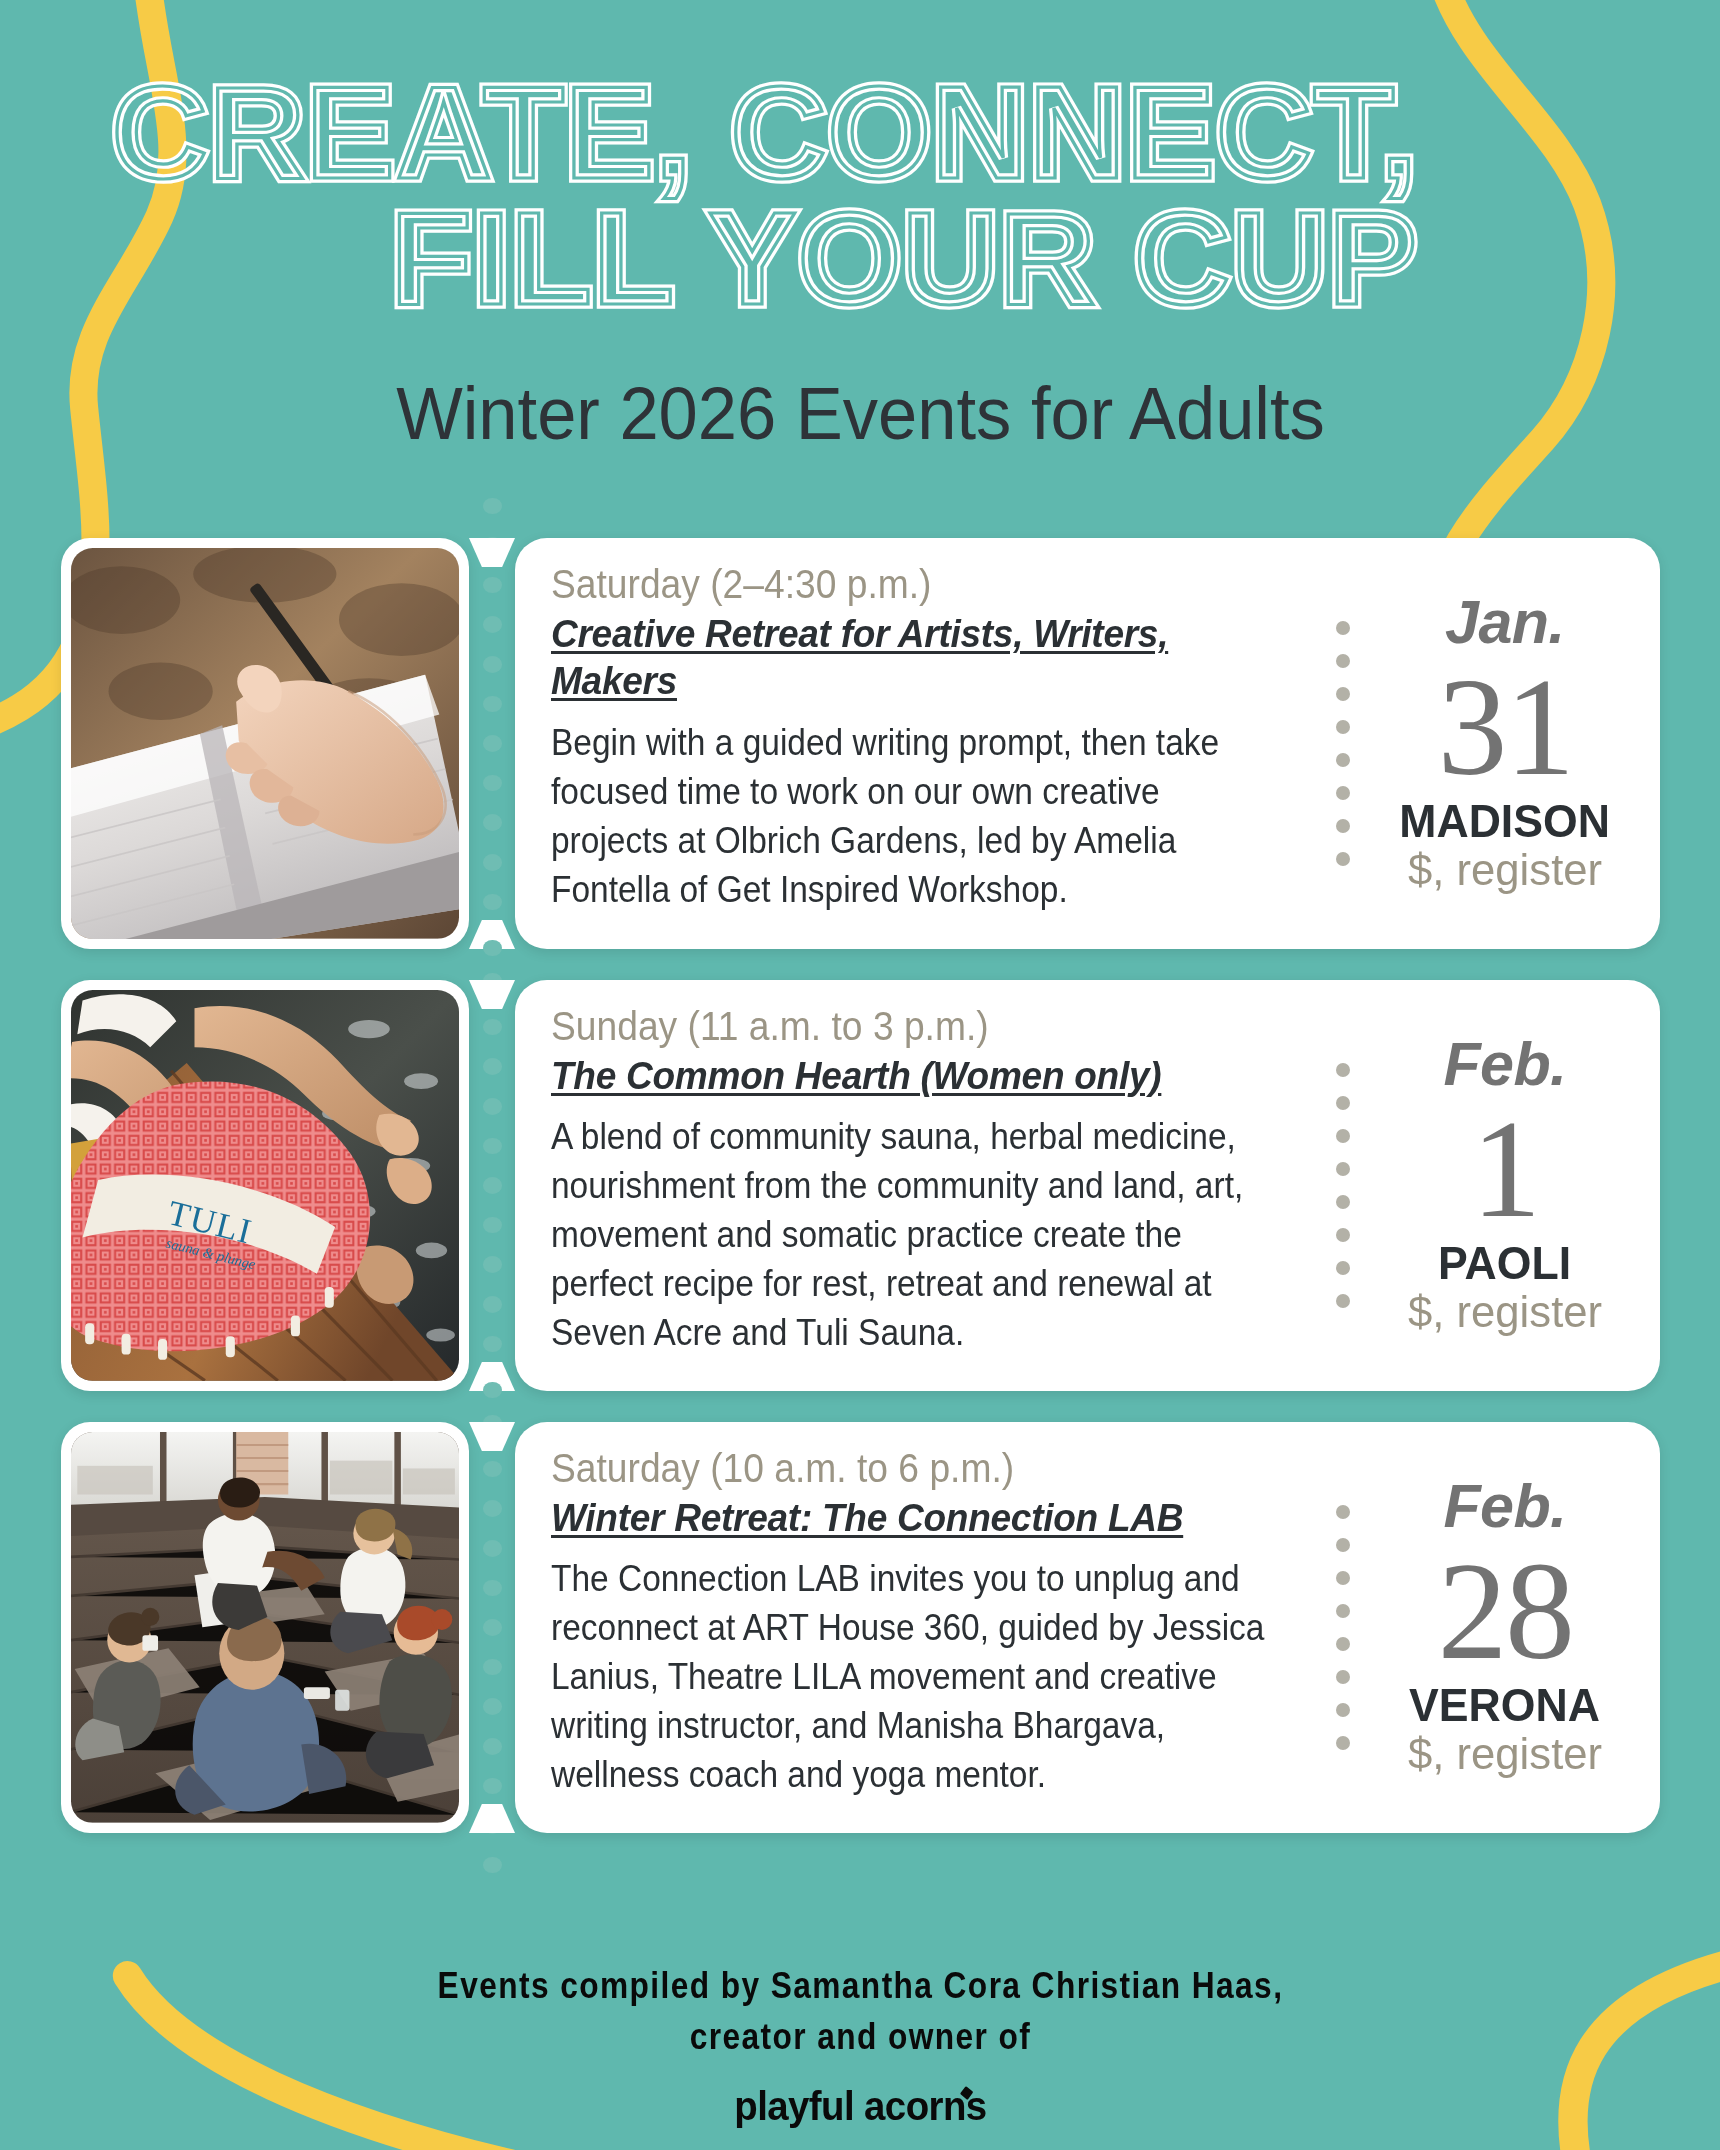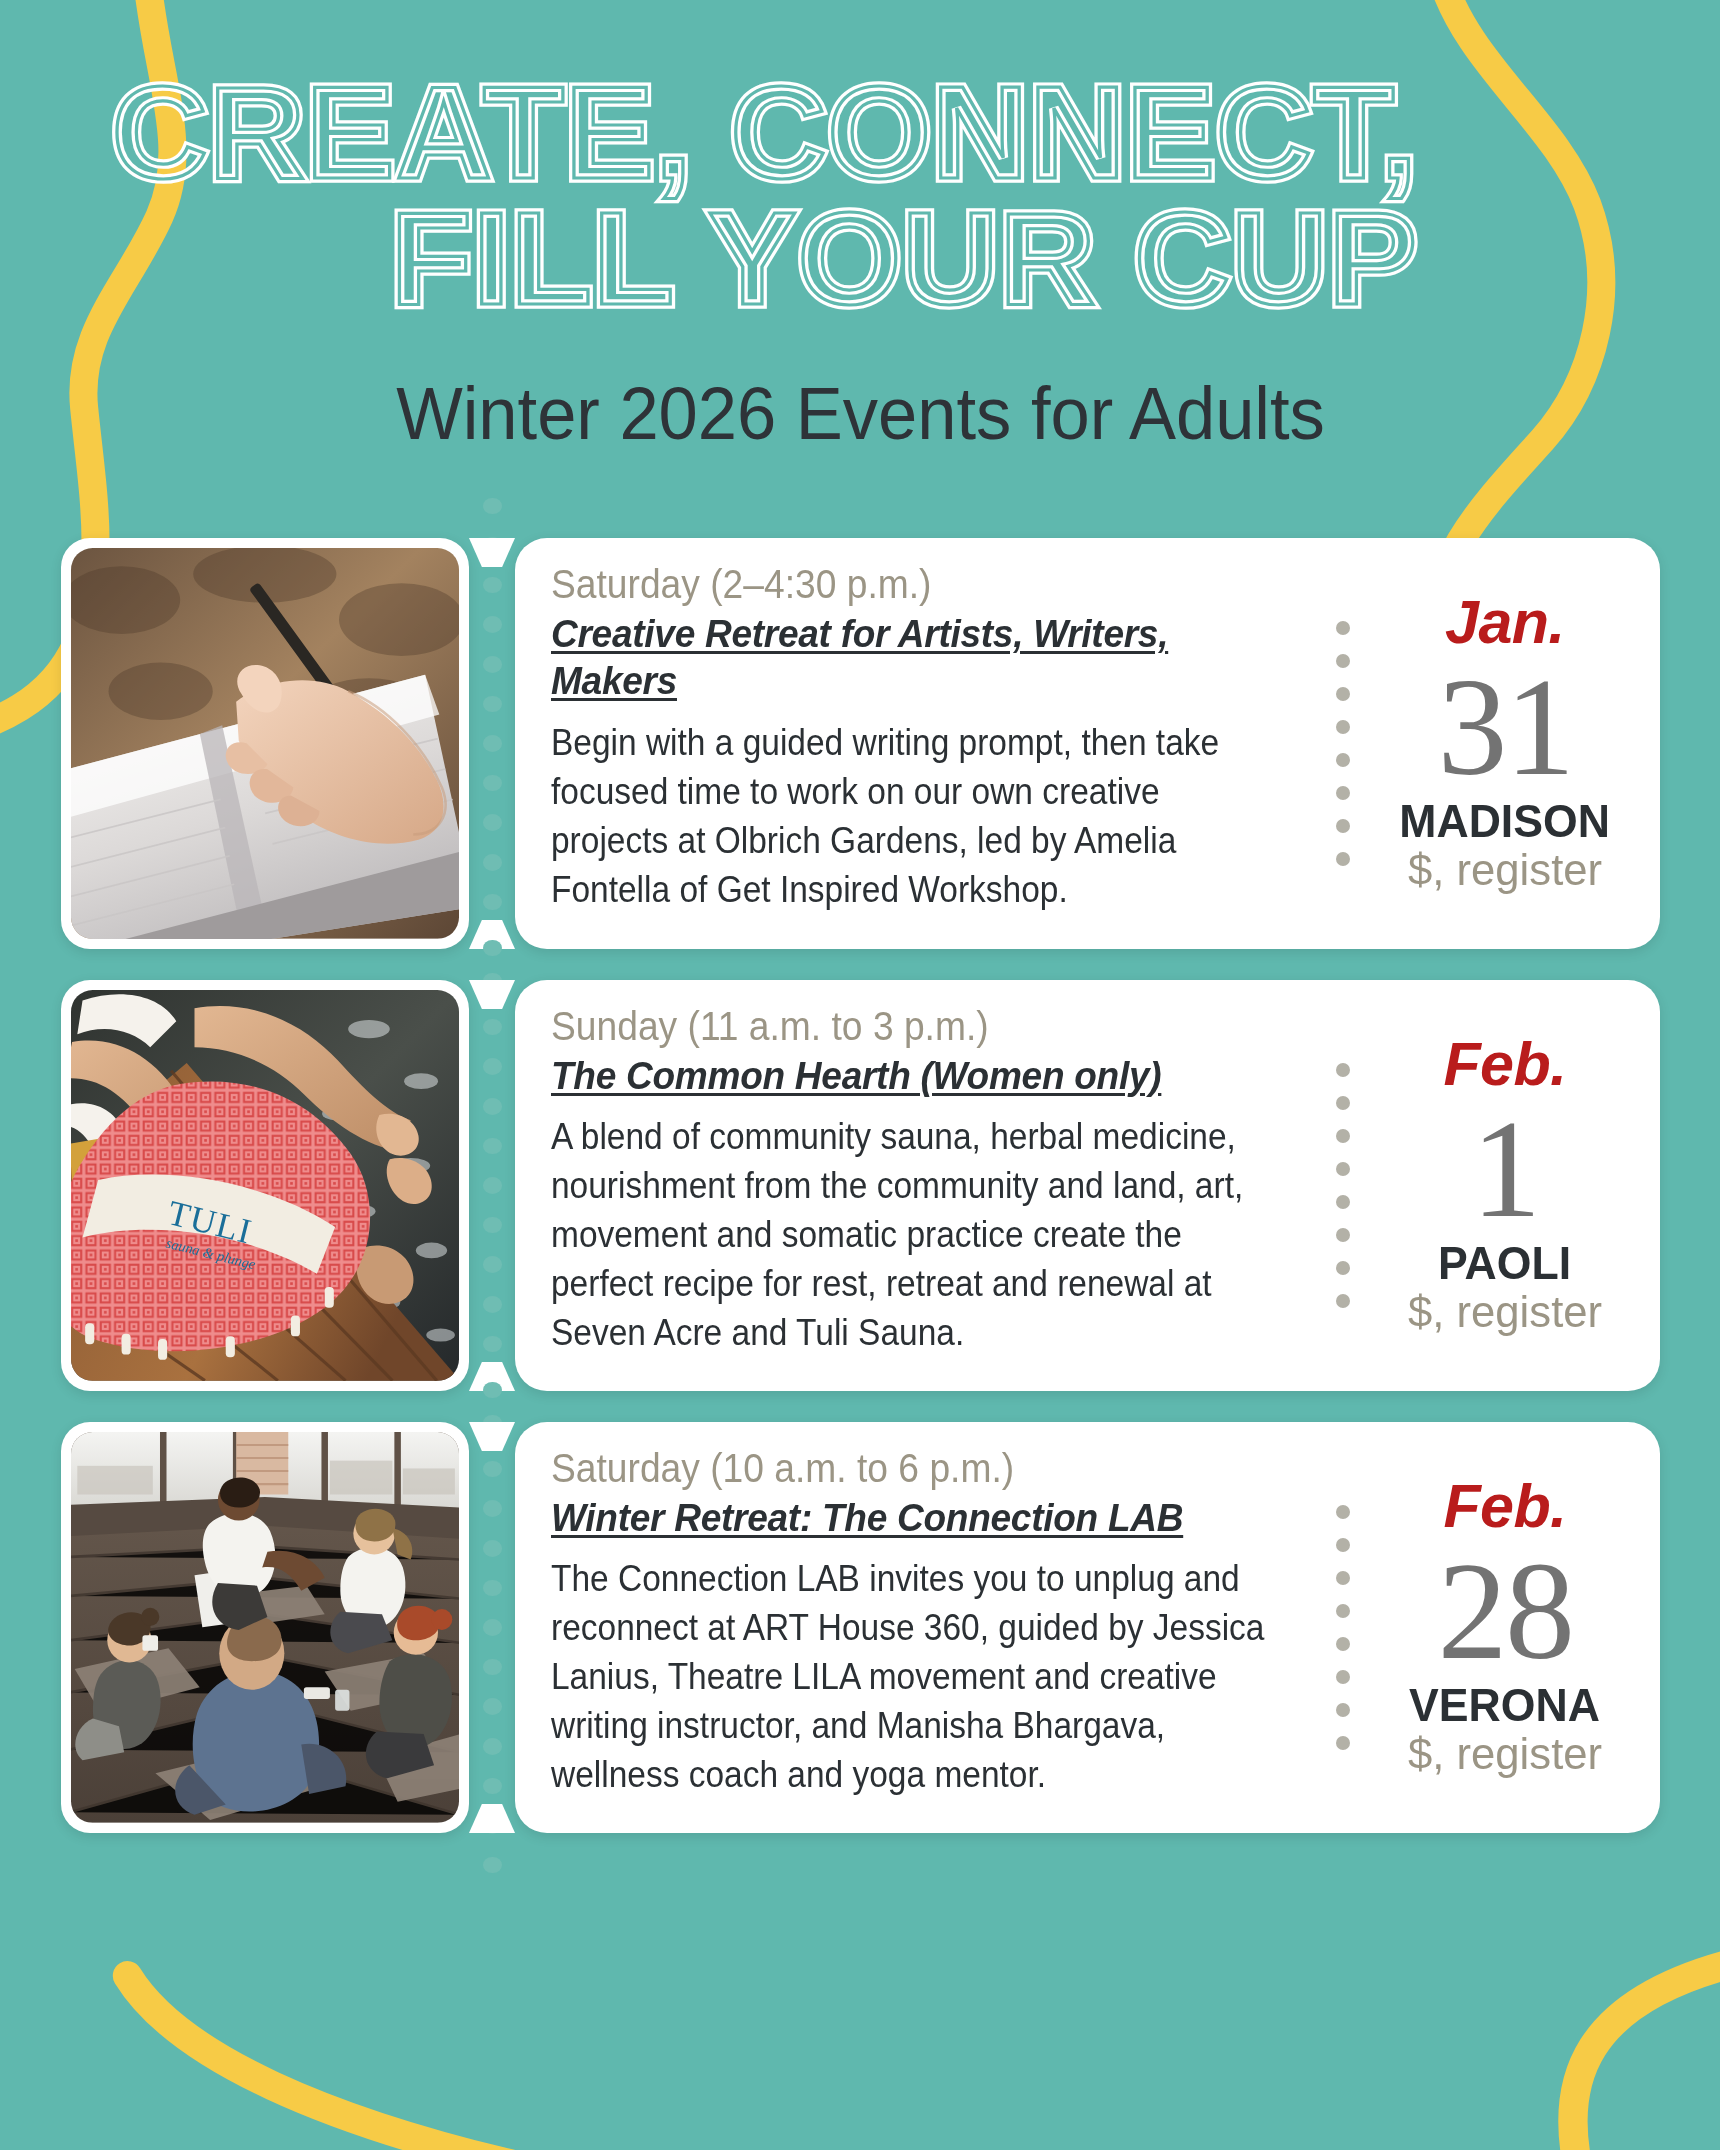--- a/index.html
+++ b/index.html
@@ -181,21 +181,21 @@
   .date-block {
     flex:0 0 300px;
     display:flex; flex-direction:column; align-items:center; justify-content:center;
     padding:16.6px 15.3px 16.6px 5.1px;
     text-align:center;
   }
   .d-month {
     font-family:"Liberation Sans", sans-serif;
     font-weight:bold; font-style:italic;
     font-size:61px;
-    color:#b91c1c;
+    color:#737373;
     letter-spacing:-0.6px;
     line-height:1;
   }
   .d-day {
     font-family:"Liberation Serif", serif;
     font-size:140px;
     line-height:1.02;
     color:#737373;
     margin:2.5px 0 -1.3px 0;
     letter-spacing:-2.5px;
@@ -646,15 +646,23 @@
           <div class="d-month">Feb.</div>
           <div class="d-day">28</div>
           <div class="d-city">VERONA</div>
           <div class="d-price">$, register</div>
         </div>
       </div>
     </div>
 
   </div>
 
+  <div class="footer">
+    <div class="fline">Events compiled by Samantha Cora Christian Haas,</div>
+    <div class="fline">creator and owner of</div>
+    <div class="flogo">
+      <span>playful acorns</span>
+      <span class="acorn-dot" style="left:237px; top:3.8px;"></span>
+    </div>
+  </div>
 
 </div>
 
 
 </body></html>

